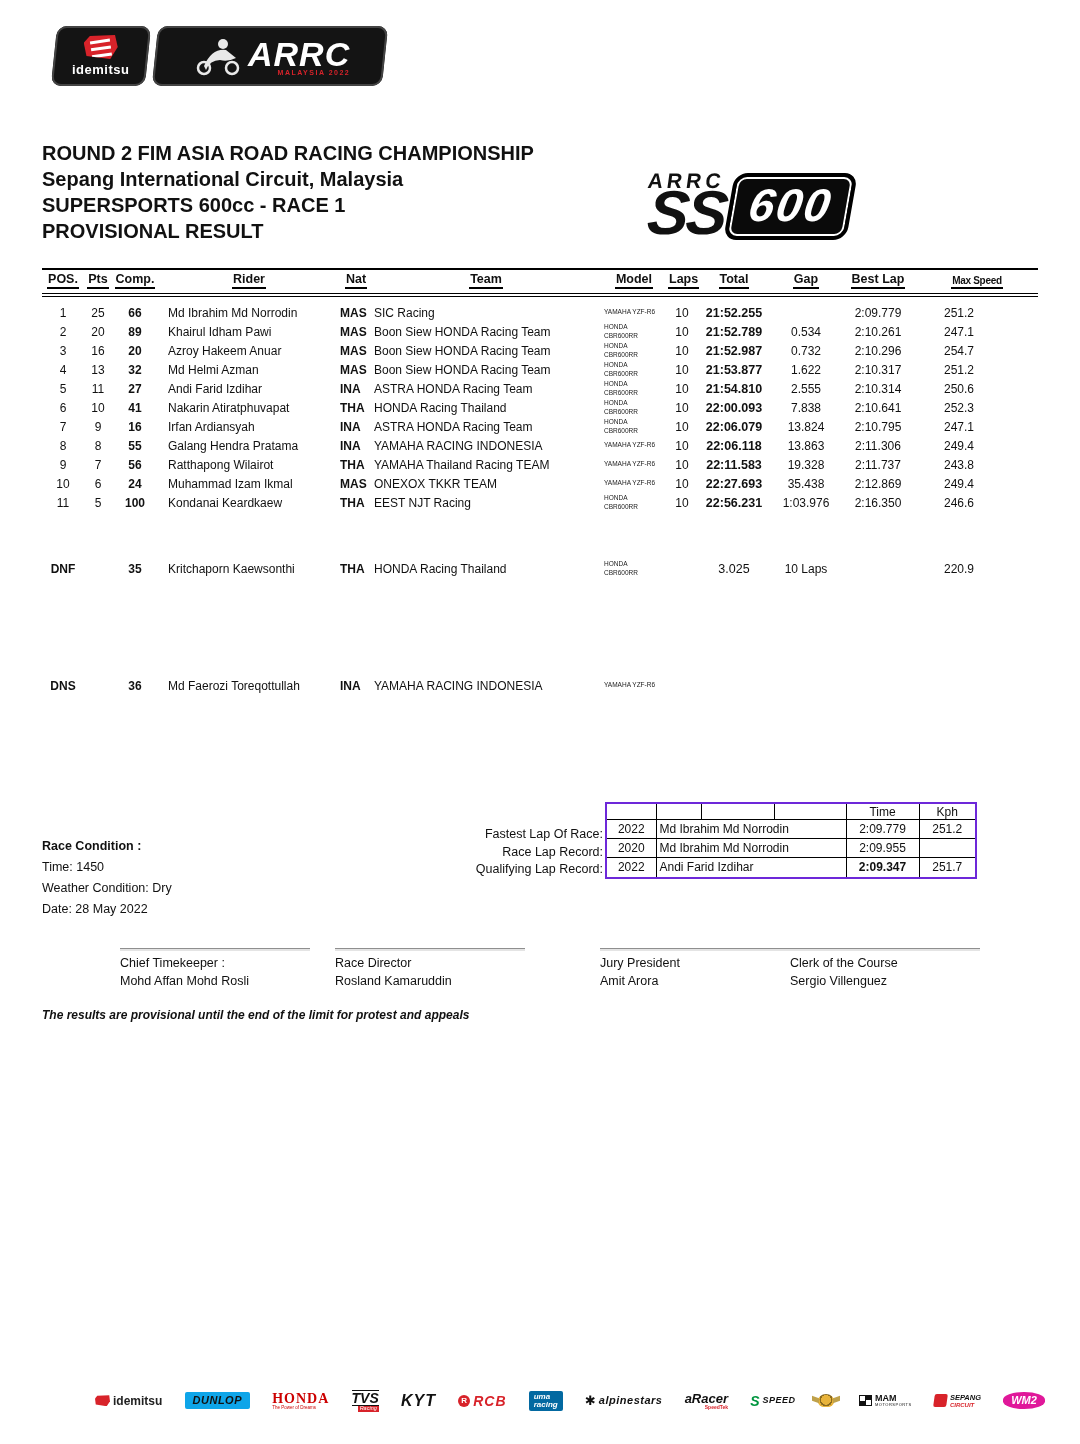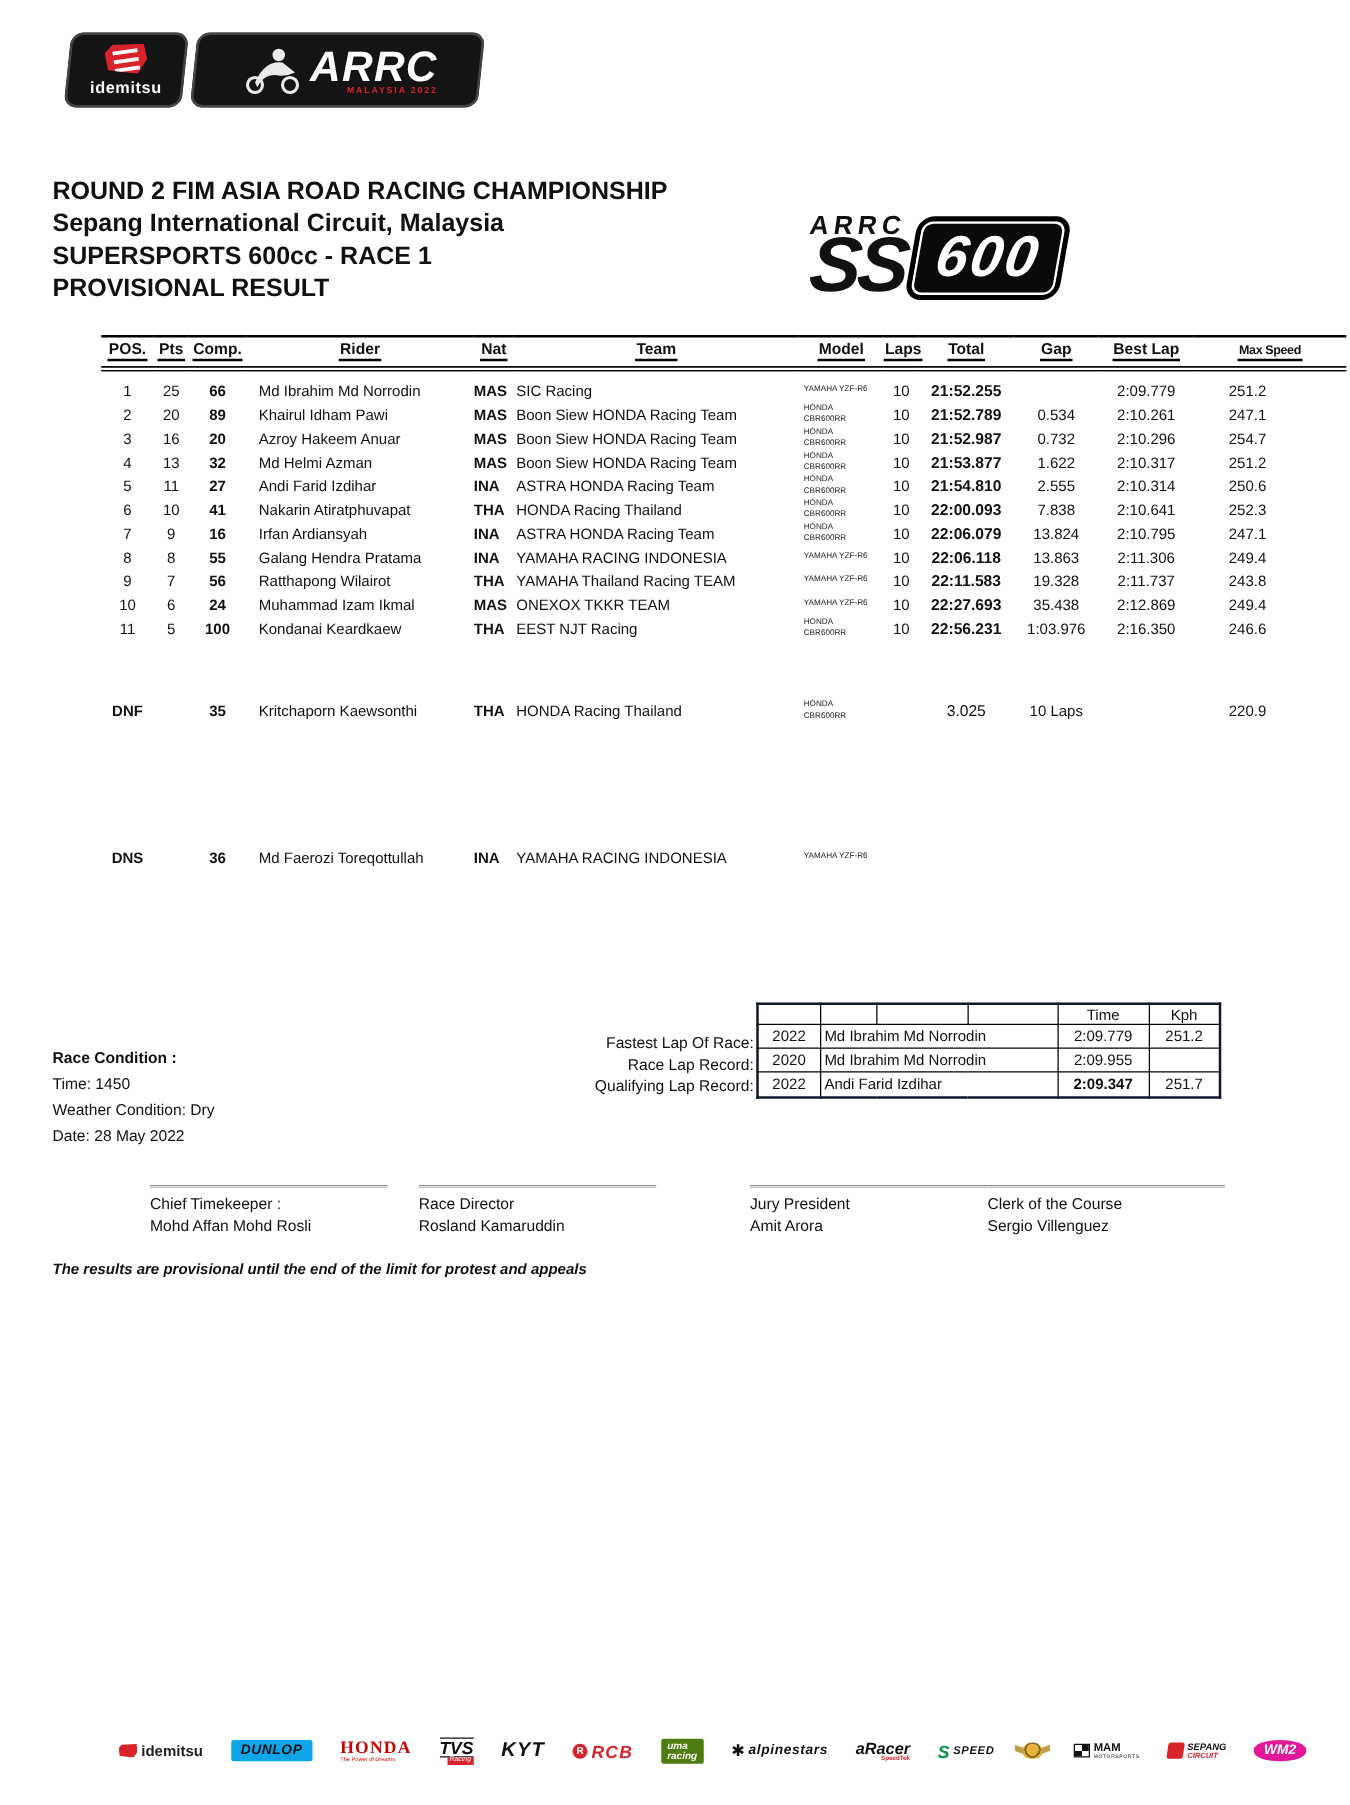--- a/index.html
+++ b/index.html
@@ -29,21 +29,21 @@
   
   .ss600{position:absolute;left:648px;top:170px;display:flex;align-items:flex-end;}
   .ss-left{display:flex;flex-direction:column;align-items:center;margin-right:8px;}
   .ss-arrc{font-size:21px;font-weight:800;letter-spacing:4px;transform:skewX(-8deg);line-height:1;}
   .ss-ss{font-size:62px;font-weight:800;font-style:italic;letter-spacing:-3px;line-height:.72;transform:skewX(-6deg);}
   .ss-600{background:#0a0a0a;color:#fff;font-size:46px;font-weight:800;font-style:italic;
           transform:skewX(-10deg);border-radius:9px;padding:1px 16px 4px;letter-spacing:2px;
           box-shadow:0 0 0 2px #fff inset,0 0 0 4px #000;}
 
   
-  .res{border-collapse:collapse;table-layout:fixed;width:996px;margin-left:39px;}
+  .res{border-collapse:collapse;table-layout:fixed;width:996px;}
   .res col:nth-child(1){width:42px}.res col:nth-child(2){width:28px}.res col:nth-child(3){width:46px}
   .res col:nth-child(4){width:182px}.res col:nth-child(5){width:32px}.res col:nth-child(6){width:228px}
   .res col:nth-child(7){width:68px}.res col:nth-child(8){width:28px}.res col:nth-child(9){width:76px}
   .res col:nth-child(10){width:68px}.res col:nth-child(11){width:76px}.res col:nth-child(12){width:122px}
   .res th{border-top:2px solid #000;border-bottom:4px double #000;padding:2px 0 4px;font-size:12.5px;text-align:center;}
   .hu{display:inline-block;border-bottom:2px solid #000;padding:0 1px 1px;}
   .res th.c11 .hu{font-size:10px;letter-spacing:-.3px;}
   .res td{font-size:12px;height:19px;vertical-align:middle;text-align:center;padding:0;}
   .res tbody tr:first-child td{padding-top:6px;}
   .res td.c2{font-weight:bold;}
@@ -57,21 +57,21 @@
   .dnftable{position:absolute;left:42px;top:553px;}
   .dnstable{position:absolute;left:42px;top:670px;}
   .plain td{border:none;}
   .plain .c0{font-weight:bold;}
   .dnftable td.c8{font-weight:normal;}
 
   
   .records{position:absolute;left:240px;top:802px;display:flex;}
   .rec-labels{width:363px;text-align:right;padding-right:2px;margin-top:24px;font-size:12.5px;}
   .rec-labels div{height:17.5px;line-height:17.5px;}
-  .rectab{border-collapse:collapse;table-layout:fixed;border:2px solid #0f172a;}
+  .rectab{border-collapse:collapse;table-layout:fixed;border:2px solid #6d28d9;}
   .rectab col:nth-child(1){width:50px}.rectab col:nth-child(2){width:45px}.rectab col:nth-child(3){width:73px}
   .rectab col:nth-child(4){width:72px}.rectab col:nth-child(5){width:73px}.rectab col:nth-child(6){width:57px}
   .rectab th,.rectab td{border:1px solid #000;font-size:12px;font-weight:normal;height:15px;padding:0 3px;}
   .rectab td{height:16.5px;}
   .rectab .ry{text-align:center;}
   .rectab .rn{text-align:left;}
   .rectab .rt,.rectab .rk{text-align:center;}
   .rectab .b{font-weight:bold;}
 
   
@@ -96,21 +96,21 @@
   .fl-mark{width:15px;height:11px;background:#d8232a;clip-path:polygon(15% 5%,95% 0,100% 55%,78% 100%,5% 85%,0 30%);}
   .lg-dunlop{background:#0ea5e9;padding:3px 8px;border-radius:2px;}
   .lg-dunlop .logo-main{font-style:italic;font-size:11px;letter-spacing:.5px;color:#111;}
   .lg-honda .logo-main{font-family:"Liberation Serif",serif;font-size:14px;color:#c00;letter-spacing:1px;}
   .lg-honda .logo-sub{font-size:4.5px;color:#c00;}
   .lg-tvs .logo-main{font-size:14px;font-style:italic;border-top:1.5px solid #111;border-bottom:1.5px solid #111;}
   .lg-tvs .logo-sub{font-size:5.5px;color:#fff;background:#d8232a;font-style:italic;padding:0 2px;align-self:flex-end;}
   .lg-kyt .logo-main{font-size:16px;font-style:italic;letter-spacing:1px;}
   .lg-rcb .rcb-ic{width:12px;height:12px;border-radius:50%;background:#d8232a;color:#fff;font-size:8px;font-weight:bold;display:flex;align-items:center;justify-content:center;}
   .lg-rcb .logo-main{font-size:14px;font-style:italic;color:#d8232a;letter-spacing:1px;}
-  .lg-uma{background:#4d7c0f;border-radius:2px;padding:2px 5px;}
+  .lg-uma{background:#0369a1;border-radius:2px;padding:2px 5px;}
   .lg-uma .stack span{color:#fff;font-size:8px;font-weight:bold;font-style:italic;}
   .lg-alp .star{font-size:13px;line-height:1;}
   .lg-alp .logo-main{font-size:11px;font-style:italic;letter-spacing:.5px;}
   .lg-aracer .logo-main{font-size:13px;font-style:italic;}
   .lg-aracer .logo-sub{font-size:5px;color:#d8232a;font-weight:bold;align-self:flex-end;}
   .lg-speed .s-ic{color:#00963f;font-size:14px;font-weight:800;font-style:italic;}
   .lg-speed .logo-main{font-size:9px;font-style:italic;letter-spacing:.5px;}
   .badge-wing{width:16px;height:13px;background:radial-gradient(circle at 50% 45%,#e8b33a 0 45%,#8a6a1e 46% 60%,#e8b33a 61%);border-radius:50% 50% 40% 40%;position:relative;}
   .badge-wing:before,.badge-wing:after{content:"";position:absolute;top:3px;width:7px;height:5px;background:#bfa14a;}
   .badge-wing:before{left:-6px;transform:skewY(18deg);}

